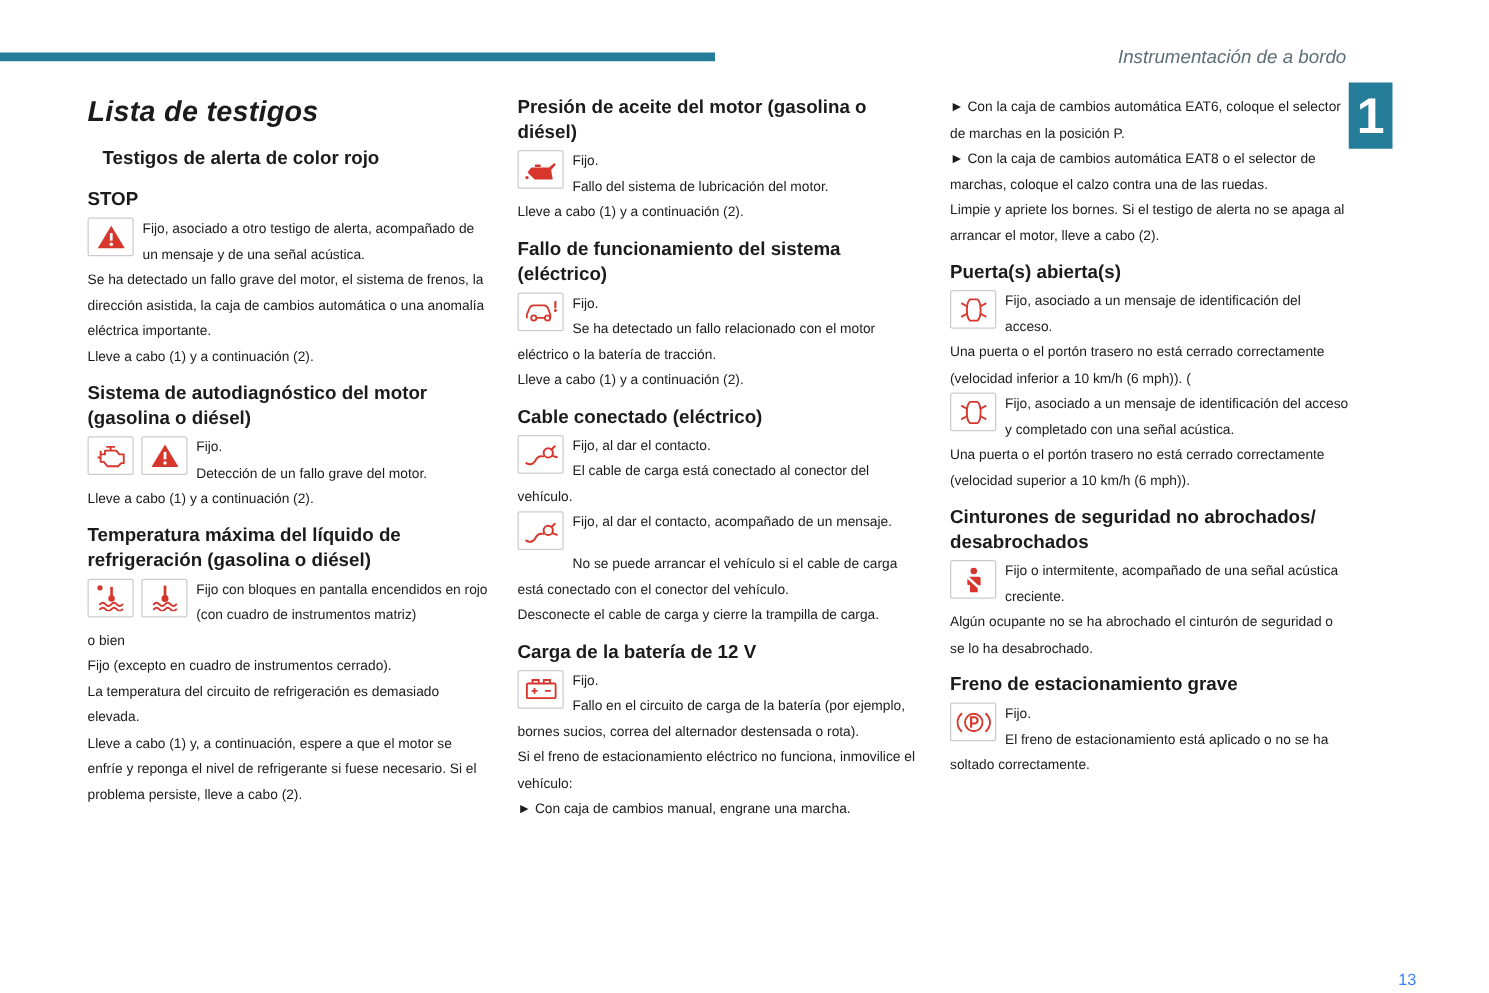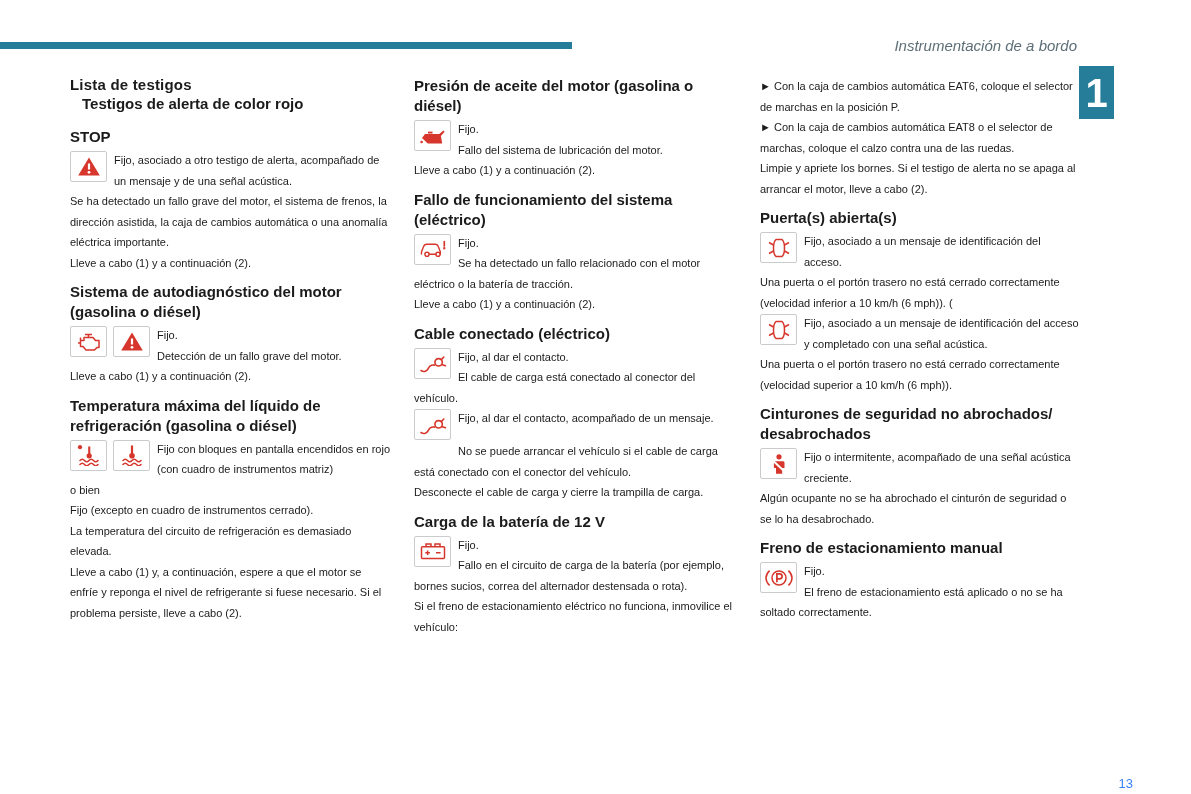--- a/index.html
+++ b/index.html
@@ -13,21 +13,21 @@
     position:absolute;top:66px;right:77px;width:35px;height:53px;
     color:#fff;display:flex;align-items:center;justify-content:center;
     font-size:40px;font-weight:bold;line-height:1;
   }
   .page-number{position:absolute;top:776px;right:58px;font-size:13px;color:#3b82f6;}
   .column{position:absolute;top:76px;}
   .col1{left:70px;width:322px;}
   .col2{left:414px;width:323px;}
   .col3{left:760px;width:320px;}
   .column p{margin:0;font-size:11px;line-height:20.5px;}
-  .doc-title{font-size:15px;font-weight:bold;margin:0 0 1px;letter-spacing:.2px;}
+  .doc-title{font-size:23px;font-weight:bold;margin:0 0 14px;letter-spacing:.2px;font-style:italic;}
   .doc-subtitle{font-size:15px;font-weight:bold;margin:0 12px 13px;line-height:20px;}
   .sec-heading{font-size:15px;font-weight:bold;margin:9px 0 3px;line-height:20px;clear:left;}
   .column > :first-child{margin-top:0;}
   .iconbox{
     float:left;width:37px;height:31px;box-sizing:border-box;
     border:1px solid #c9cbcd;border-radius:2px;background:#fff;
     display:flex;align-items:center;justify-content:center;
     margin:1px 7px 2px 0;
   }
   .iconbox + .iconbox{margin-left:-1px;}
@@ -136,20 +136,21 @@
       <p>Desconecte el cable de carga y cierre la trampilla de carga.</p>
       <h2 class="sec-heading">Carga de la batería de 12 V</h2>
       <p class="icon-para"><span class="iconbox">
           <svg viewBox="0 0 28 20" width="28" height="20" fill="none" stroke="#d6362b" stroke-width="1.5">
             <rect x="2.5" y="5.8" width="23" height="11.7" rx="1"></rect>
             <path d="M7 5.8V3h5v2.8M16 5.8V3h5v2.8"></path>
             <path d="M6.3 11.7h4.6M8.6 9.4v4.6M17 11.7h4.6"></path>
           </svg>
         </span>Fijo.<br>Fallo en el circuito de carga de la batería (por ejemplo, bornes sucios, correa del alternador destensada o rota).</p>
       <p>Si el freno de estacionamiento eléctrico no funciona, inmovilice el vehículo:</p>
+      <p>► Con caja de cambios manual, engrane una marcha.</p>
     </div>
   <div class="column col3">
       <p>► Con la caja de cambios automática EAT6, coloque el selector de marchas en la posición P.</p>
       <p>► Con la caja de cambios automática EAT8 o el selector de marchas, coloque el calzo contra una de las ruedas.</p>
       <p>Limpie y apriete los bornes. Si el testigo de alerta no se apaga al arrancar el motor, lleve a cabo (2).</p>
       <h2 class="sec-heading">Puerta(s) abierta(s)</h2>
       <p class="icon-para"><span class="iconbox">
           <svg viewBox="0 0 24 22" width="24" height="22" fill="none" stroke="#d6362b" stroke-width="1.5" stroke-linejoin="round">
             <path d="M9 2.5h6c1.8 1.5 2.5 4.5 2.5 8.5s-.7 7-2.5 8.5H9c-1.8-1.5-2.5-4.5-2.5-8.5S7.2 4 9 2.5z"></path>
             <path d="M6.5 8 2 5.5M6.5 14 2 16.5M17.5 8 22 5.5M17.5 14 22 16.5"></path>
@@ -165,21 +166,21 @@
       <p>Una puerta o el portón trasero no está cerrado correctamente (velocidad superior a 10 km/h (6 mph)).</p>
       <h2 class="sec-heading">Cinturones de seguridad no abrochados/ desabrochados</h2>
       <p class="icon-para"><span class="iconbox">
           <svg viewBox="0 0 20 22" width="20" height="22">
             <circle cx="10" cy="3.8" r="2.6" fill="#d6362b"></circle>
             <path d="M5.8 8.3h8.4c.9 0 1.3.8 1.3 1.8v5h-2.3v5.6H7V15H5.1c-.4-2.3-.3-6.7.7-6.7z" fill="#d6362b"></path>
             <path d="M3.8 7.6 16.6 19.4" stroke="#fff" stroke-width="2"></path>
           </svg>
         </span>Fijo o intermitente, acompañado de una señal acústica creciente.</p>
       <p>Algún ocupante no se ha abrochado el cinturón de seguridad o se lo ha desabrochado.</p>
-      <h2 class="sec-heading">Freno de estacionamiento manual</h2>
+      <h2 class="sec-heading">Freno de estacionamiento grave</h2>
       <p class="icon-para"><span class="iconbox">
           <svg viewBox="0 0 28 20" width="28" height="20" fill="none" stroke="#d6362b" stroke-width="1.5">
             <circle cx="14" cy="10" r="7"></circle>
             <path d="M4.6 2.6C2.3 4.7 1 7.2 1 10s1.3 5.3 3.6 7.4M23.4 2.6C25.7 4.7 27 7.2 27 10s-1.3 5.3-3.6 7.4"></path>
             <path d="M11.9 14.2V5.8h2.7a2.5 2.5 0 0 1 0 5h-2.7" stroke-width="1.7"></path>
           </svg>
         </span>Fijo.<br>El freno de estacionamiento está aplicado o no se ha soltado correctamente.</p>
     </div>
   <div class="page-number">13</div>
 </div>

